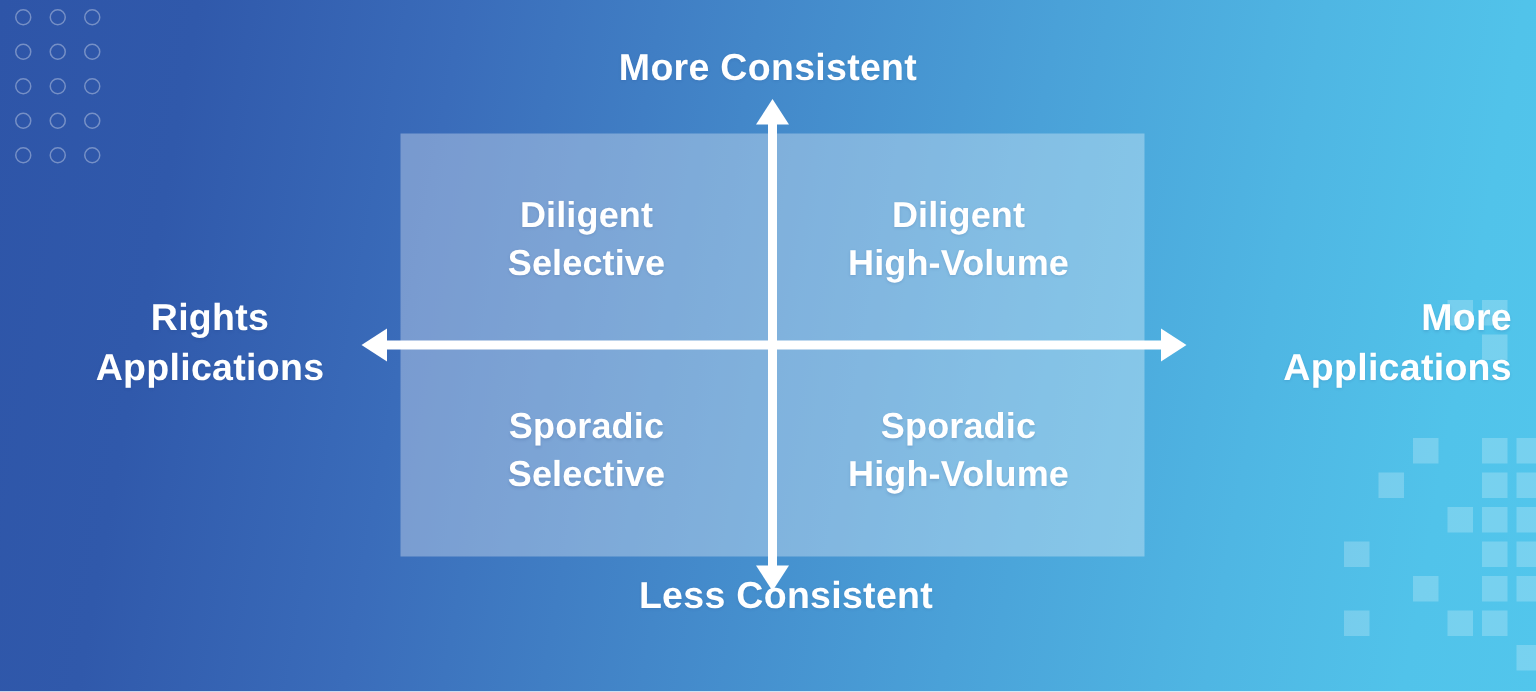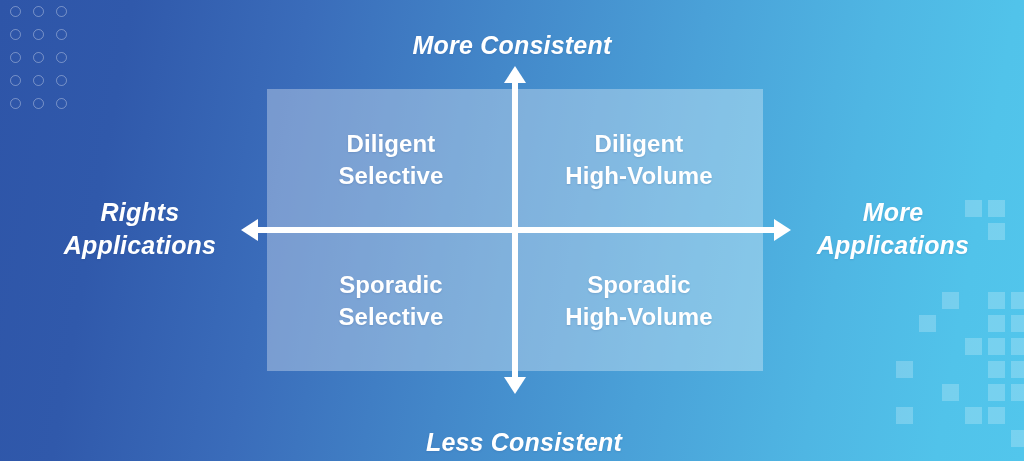--- a/index.html
+++ b/index.html
@@ -153,26 +153,25 @@
   .axis-label {
     position: absolute;
     color: #ffffff;
     font-size: 25px;
     font-weight: bold;
     line-height: 1.3;
     text-align: center;
     white-space: pre-line;
     letter-spacing: 0.2px;
     text-shadow: 0 1px 2px rgba(40,70,130,0.15);
-    font-style: italic;
   }
   #label-top    { left: 312px; top: 29px;  width: 400px; }
-  #label-bottom { left: 324px; top: 426px; width: 400px; }
+  #label-bottom { left: 324px; top: 381px; width: 400px; }
   #label-left   { left: 20px;  top: 196px; width: 240px; }
-  #label-right  { left: 778px; top: 196px; width: 230px; }
+  #label-right  { left: 778px; top: 196px; width: 230px; text-align: right; }
 
   
   .footer {
     position: absolute;
     left: 14px;
     bottom: 11px;
     color: rgba(255,255,255,0.95);
     font-size: 11px;
     letter-spacing: 0.1px;
   }

